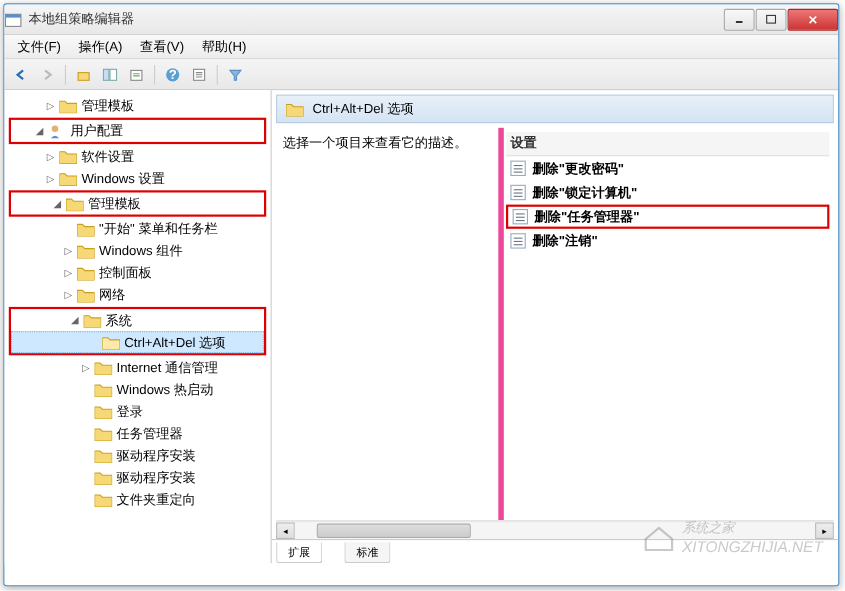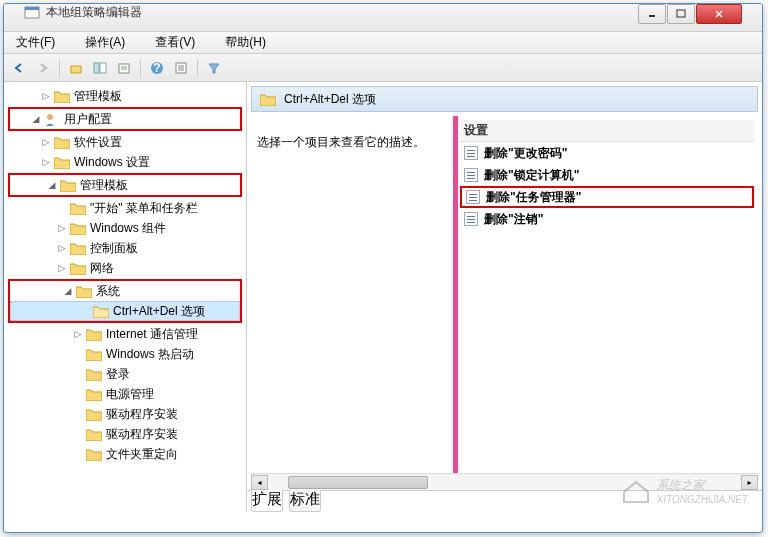--- a/index.html
+++ b/index.html
@@ -1,27 +1,27 @@
 <!DOCTYPE html>
 <html><head>
 <meta charset="utf-8">
 <style>
 * { box-sizing: border-box; margin: 0; padding: 0; font-family: "Microsoft YaHei", "SimSun", sans-serif; font-size: 12px; }
 body { background: #fff; width: 768px; height: 537px; overflow: hidden; position: relative; }
 
 .window { width: 760px; height: 530px; margin: 3px; border: 1px solid #4a90c8; border-radius: 3px; overflow: hidden; background: #fff; box-shadow: 0 2px 8px rgba(0,0,0,0.3); }
 
-.titlebar { height: 28px; background: linear-gradient(#f5f5f5, #e8e8e8); display: flex; align-items: flex-start; padding: 0 20px; border-bottom: 1px solid #ccc; }
+.titlebar { height: 28px; background: linear-gradient(#f5f5f5, #e8e8e8); display: flex; align-items: center; padding: 0 0; border-bottom: 1px solid #ccc; }
 .titlebar-icon { width: 16px; height: 16px; margin-right: 6px; }
 .titlebar-text { flex: 1; color: #333; }
 .win-controls { display: flex; gap: 1px; }
 .win-btn { width: 28px; height: 20px; display: flex; align-items: center; justify-content: center; border: 1px solid #aaa; background: linear-gradient(#f8f8f8,#e5e5e5); border-radius: 2px; }
 .win-btn.close { background: linear-gradient(#e77,#c33); border-color: #a22; color: #fff; width: 46px; }
 
-.menubar { height: 22px; background: linear-gradient(#f9f9f9,#ececec); border-bottom: 1px solid #ccc; display: flex; align-items: center; padding: 0 4px; gap: 14px; }
+.menubar { height: 22px; background: linear-gradient(#f9f9f9,#ececec); border-bottom: 1px solid #ccc; display: flex; align-items: center; padding: 0 4px; }
 .menu-item { padding: 2px 8px; cursor: default; }
 
 .toolbar { height: 28px; background: linear-gradient(#f5f5f5,#e8e8e8); border-bottom: 1px solid #ccc; display: flex; align-items: center; padding: 0 4px; gap: 2px; }
 .tool-btn { width: 22px; height: 22px; display: flex; align-items: center; justify-content: center; border: 1px solid transparent; border-radius: 2px; }
 .tool-sep { width: 1px; height: 18px; background: #ccc; margin: 0 3px; }
 
 .content { display: flex; height: 430px; }
 
 .tree-pane { width: 243px; border-right: 1px solid #ccc; overflow: auto; padding: 4px 0; background: #fff; }
 .tree-item { display: flex; align-items: center; height: 20px; padding-left: 4px; white-space: nowrap; cursor: default; }
@@ -29,41 +29,41 @@
 .expander { width: 12px; height: 12px; display: inline-flex; align-items: center; justify-content: center; font-size: 9px; color: #666; margin-right: 2px; }
 .folder-icon { width: 16px; height: 13px; margin-right: 4px; }
 .tree-label { color: #000; }
 .hl-red { border: 2px solid #d00; }
 .indent-1 { padding-left: 20px; } .indent-2 { padding-left: 36px; } .indent-3 { padding-left: 52px; } .indent-4 { padding-left: 68px; }
 
 .right-pane { flex: 1; display: flex; flex-direction: column; }
 .header-band { height: 26px; background: linear-gradient(#e8f0f8,#d4e4f4); border: 1px solid #b5c8dd; margin: 4px; display: flex; align-items: center; padding: 0 8px; }
 .header-band .folder-icon { margin-right: 8px; }
 .detail-area { flex: 1; display: flex; padding: 0 6px; overflow: hidden; }
-.desc-col { width: 200px; padding: 6px 4px; margin-top: 12px; }
+.desc-col { width: 200px; padding: 6px 4px; }
 .settings-col { flex: 1; border-left: 5px solid #ec4899; padding: 4px 2px; position: relative; overflow: hidden; font-weight: bold; }
 .settings-header { color: #333; padding: 2px 4px; background: #f5f5f5; border-bottom: 1px solid #e0e0e0; }
 .setting-row { display: flex; align-items: center; height: 22px; padding: 0 4px; }
 .setting-icon { width: 14px; height: 14px; margin-right: 6px; border: 1px solid #9ab; background: #fff; display: flex; align-items: center; justify-content: center; }
 .setting-icon::before { content: ""; width: 8px; height: 1px; background: #678; box-shadow: 0 -3px 0 #678, 0 3px 0 #678; }
 .setting-row.hl-red { border: 2px solid #d00; }
 
 .tabs-bar { height: 22px; display: flex; align-items: flex-end; border-top: 1px solid #ccc; padding-left: 4px; }
-.tab { padding: 2px 0; border: 1px solid #ccc; border-top: none; background: #f5f5f5; margin-right: 6px; font-size: 15px; border-radius: 0 0 3px 3px; }
+.tab { padding: 2px 10px; border: 1px solid #ccc; border-top: none; background: #f5f5f5; margin-right: 20px; font-size: 10px; border-radius: 0 0 3px 3px; }
 .tab.active { background: #fff; }
 
 .h-scroll { height: 17px; background: #f0f0f0; border-top: 1px solid #ddd; display: flex; align-items: center; }
 .h-scroll-track { flex: 1; height: 15px; background: #f5f5f5; position: relative; margin: 0 17px; }
 .h-scroll-thumb { position: absolute; left: 20px; width: 140px; height: 13px; top: 1px; background: linear-gradient(#ddd,#ccc); border: 1px solid #aaa; border-radius: 2px; }
 .h-scroll-btn { width: 17px; height: 15px; background: linear-gradient(#eee,#ddd); border: 1px solid #bbb; display: flex; align-items: center; justify-content: center; font-size: 8px; position: absolute; }
 
 .statusbar { height: 20px; background: linear-gradient(#f5f5f5,#e8e8e8); border-top: 1px solid #ccc; display: flex; align-items: center; padding: 0 6px; color: #444; }
 
 .watermark { position: absolute; right: 20px; bottom: 32px; color: rgba(100,100,100,0.35); font-size: 16px; font-style: italic; pointer-events: none; display: flex; align-items: center; gap: 6px; }
-.watermark small { font-size: 10px; display: block; text-align: right; }
+.watermark small { font-size: 14px; display: block; text-align: right; }
 </style>
 </head>
 <body>
 
 <div class="window">
 
   <div class="titlebar">
     <svg class="titlebar-icon" viewBox="0 0 16 16">
         <rect x="1" y="3" width="14" height="11" fill="#fff" stroke="#888"></rect>
         <rect x="1" y="3" width="14" height="3" fill="#5a8fc7"></rect>
@@ -259,21 +259,21 @@
           <svg class="folder-icon" viewBox="0 0 16 13">
             <path d="M0 2 h5 l2 2 h9 v9 h-16 z" fill="#f7d877" stroke="#c9a020"></path>
           </svg>
           <span class="tree-label">登录</span>
         </div>
       <div class="tree-item indent-4">
           <span class="expander"></span>
           <svg class="folder-icon" viewBox="0 0 16 13">
             <path d="M0 2 h5 l2 2 h9 v9 h-16 z" fill="#f7d877" stroke="#c9a020"></path>
           </svg>
-          <span class="tree-label">电源管理</span>
+          <span class="tree-label">任务管理器</span>
         </div>
       <div class="tree-item indent-4">
           <span class="expander"></span>
           <svg class="folder-icon" viewBox="0 0 16 13">
             <path d="M0 2 h5 l2 2 h9 v9 h-16 z" fill="#f7d877" stroke="#c9a020"></path>
           </svg>
           <span class="tree-label">驱动程序安装</span>
         </div>
       <div class="tree-item indent-4">
           <span class="expander"></span>

